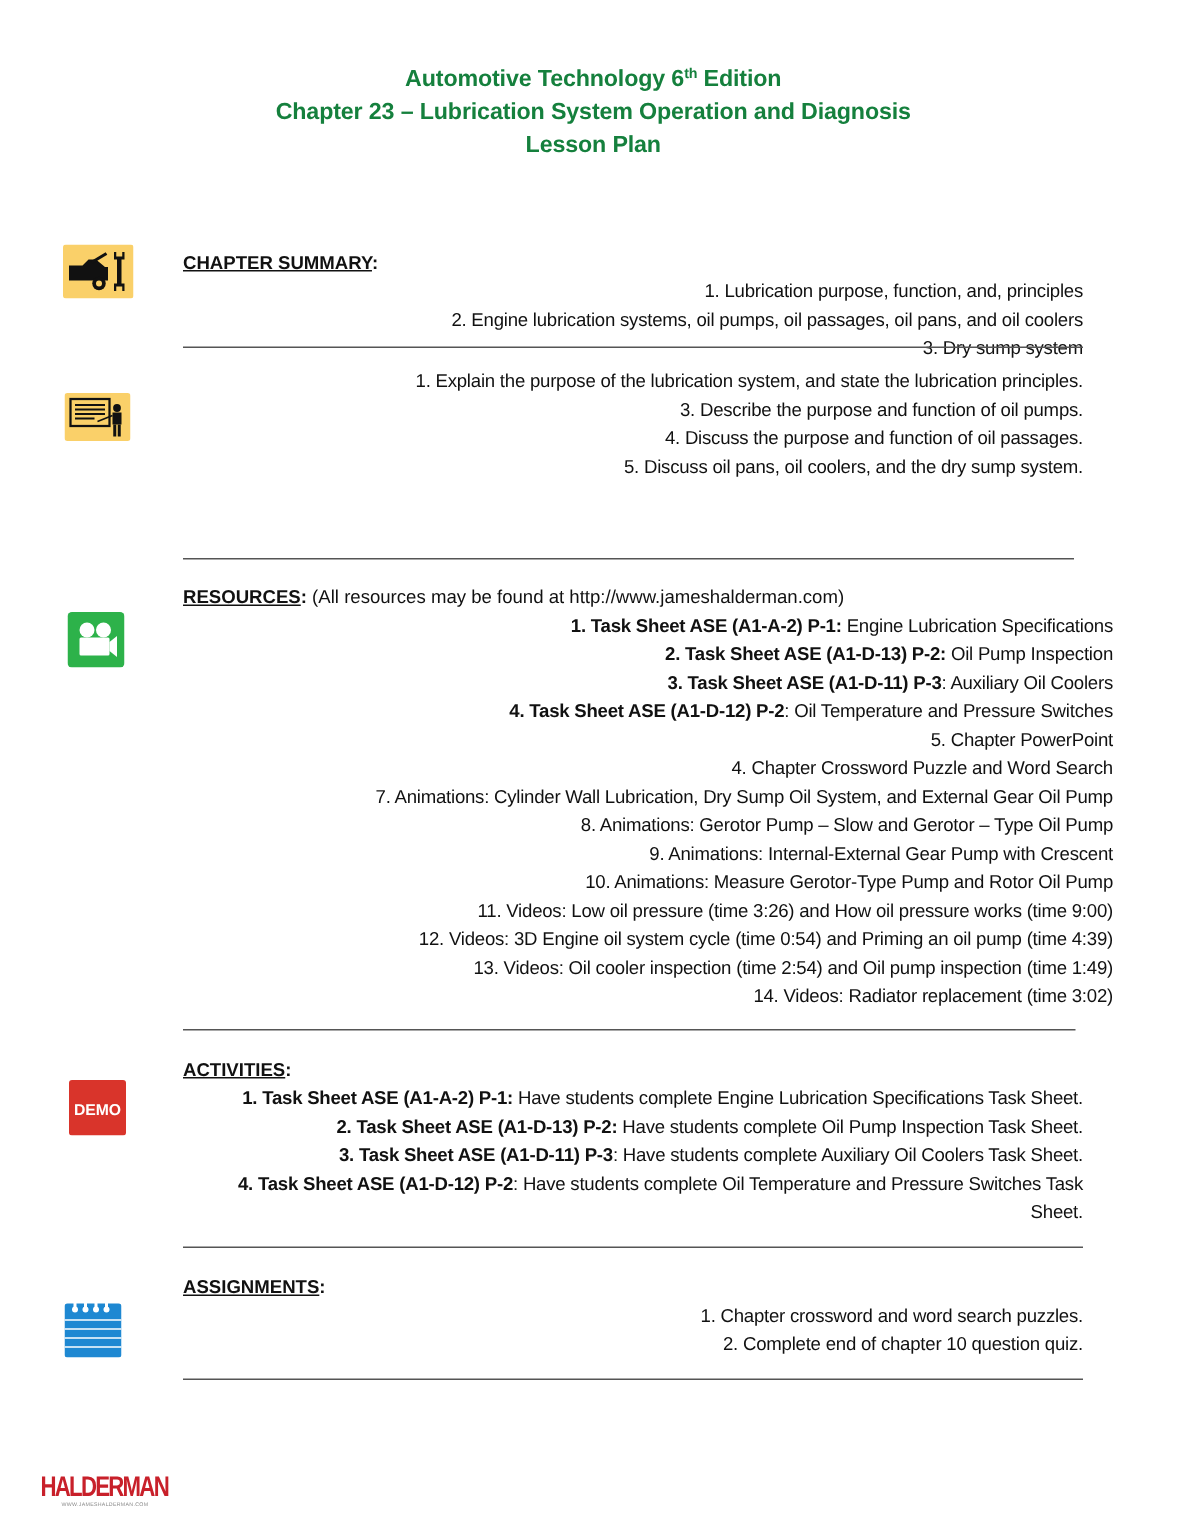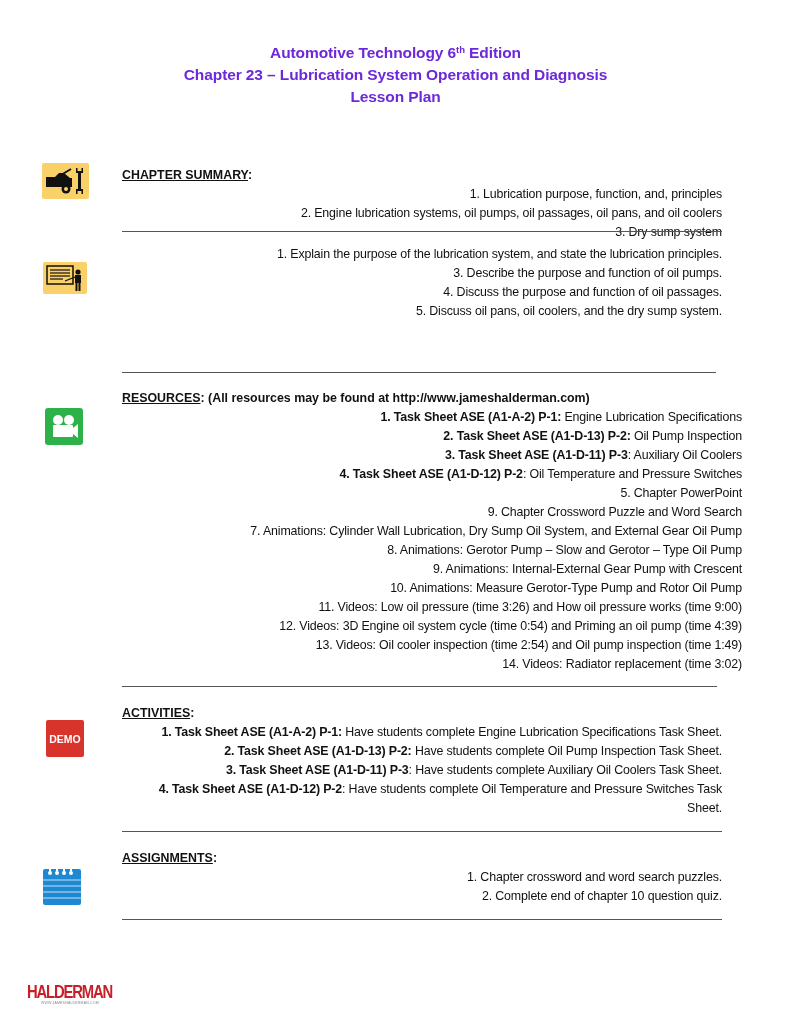--- a/index.html
+++ b/index.html
@@ -1,27 +1,27 @@
 <!DOCTYPE html>
 <html><head>
 <meta charset="utf-8">
 <style>
   html, body { margin: 0; padding: 0; background: #ffffff; }
   body {
     width: 791px; height: 1024px; position: relative; overflow: hidden;
     font-family: "Liberation Sans", sans-serif; color: #111;
   }
   .title-block { position: absolute; top: 42px; left: 0; width: 791px; text-align: center; }
-  .title-line { font-weight: bold; font-size: 15.5px; line-height: 22px; color: #6d28d9; letter-spacing: -0.1px; }
+  .title-line { font-weight: bold; font-size: 15.5px; line-height: 22px; color: #15803d; letter-spacing: -0.1px; }
   .title-line sup { font-size: 9.5px; vertical-align: 5px; line-height: 0; }
 
   .section { position: absolute; left: 122px; width: 600px; }
   .sec-head { font-weight: bold; font-size: 12.4px; line-height: 19px; }
   .sec-head .u { text-decoration: underline; }
-  .sec-head .note { font-weight: bold; }
+  .sec-head .note { font-weight: normal; }
   .item { font-size: 12.4px; line-height: 19px; white-space: nowrap; letter-spacing: -0.15px; text-align: right; }
   .item.wrap { white-space: normal; }
   .item b { font-weight: bold; }
   .divider { position: absolute; left: 122px; height: 0; border-top: 1.2px solid #555; }
 
   .icon { position: absolute; }
   .icon svg { display: block; }
 
   .logo { position: absolute; left: 27px; top: 983px; }
   .logo-word { font-family: "Liberation Sans", sans-serif; font-weight: bold; color: #c8202a; font-size: 19px; letter-spacing: -1.5px; transform: scaleX(0.78); transform-origin: left; line-height: 18px; display: block; }
@@ -91,21 +91,21 @@
   </svg>
 </div>
 
 <div class="section" style="top:389px; width:620px;">
   <div class="sec-head"><span class="u">RESOURCES</span>:<span class="note"> (All resources may be found at http://www.jameshalderman.com)</span></div>
   <div class="item"><b>1. Task Sheet ASE (A1-A-2) P-1:</b><span> Engine Lubrication Specifications</span></div>
   <div class="item"><b>2. Task Sheet ASE (A1-D-13) P-2:</b><span> Oil Pump Inspection</span></div>
   <div class="item"><b>3. Task Sheet ASE (A1-D-11) P-3</b><span>:  Auxiliary Oil Coolers</span></div>
   <div class="item"><b>4. Task Sheet ASE (A1-D-12) P-2</b><span>: Oil Temperature and Pressure Switches</span></div>
   <div class="item">5. Chapter PowerPoint</div>
-  <div class="item">9. Chapter Crossword Puzzle and Word Search</div>
+  <div class="item">4. Chapter Crossword Puzzle and Word Search</div>
   <div class="item">7. Animations: Cylinder Wall Lubrication, Dry Sump Oil System, and External Gear Oil Pump</div>
   <div class="item">8. Animations:  Gerotor Pump – Slow and Gerotor – Type Oil Pump</div>
   <div class="item">9. Animations:  Internal-External Gear Pump with Crescent</div>
   <div class="item">10. Animations: Measure Gerotor-Type Pump and Rotor Oil Pump</div>
   <div class="item">11. Videos: Low oil pressure (time 3:26) and How oil pressure works (time 9:00)</div>
   <div class="item">12. Videos: 3D Engine oil system cycle (time 0:54) and Priming an oil pump (time 4:39)</div>
   <div class="item">13. Videos: Oil cooler inspection (time 2:54) and Oil pump inspection (time 1:49)</div>
   <div class="item">14. Videos: Radiator replacement (time 3:02)</div>
 </div>
 <div class="divider" style="top:686px; width:595px;"></div>

